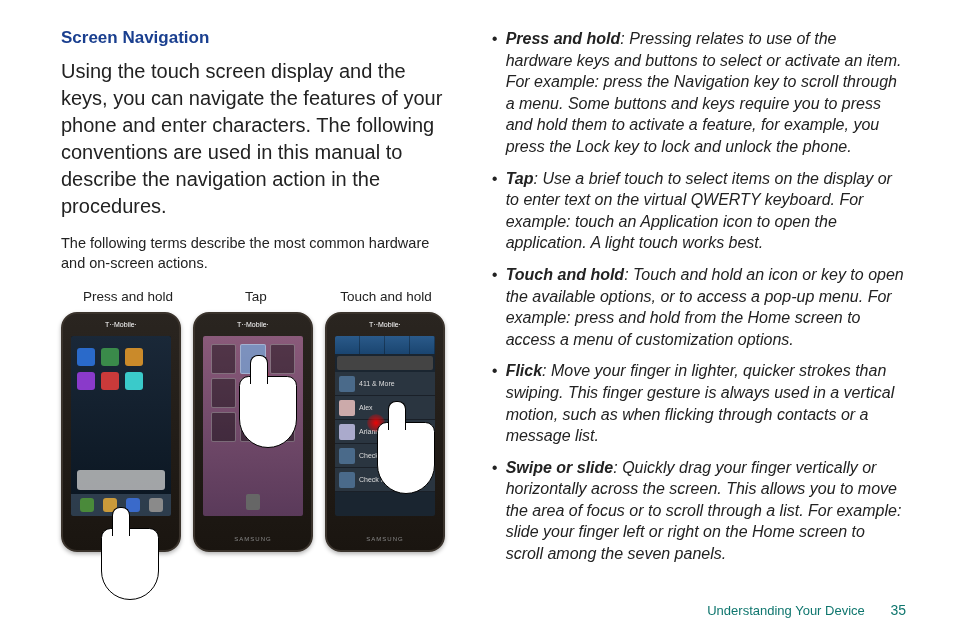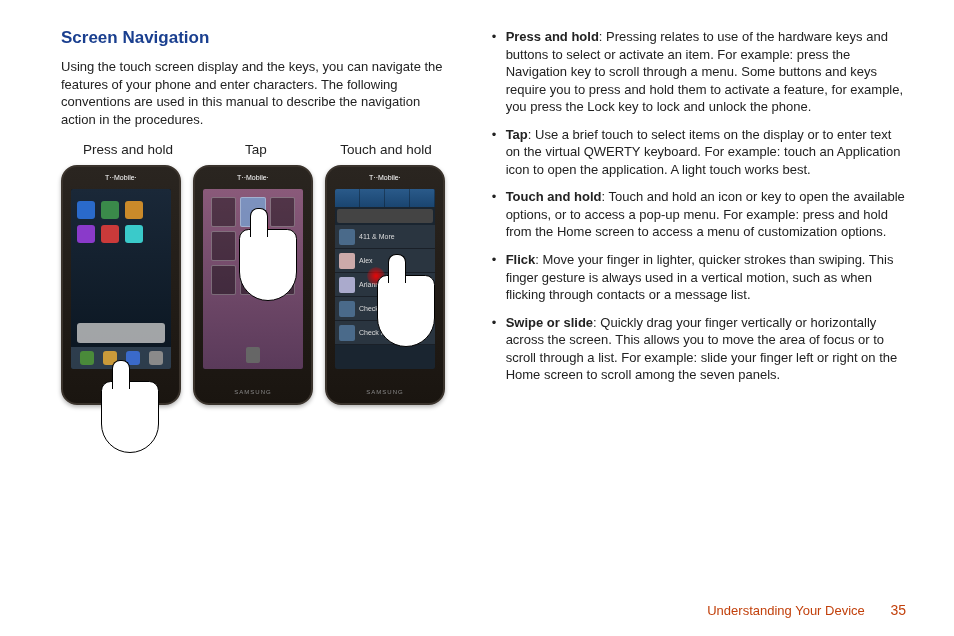--- a/index.html
+++ b/index.html
@@ -20,21 +20,21 @@
     }
     .col-left { width: 400px; }
     .col-right { width: 420px; }
     .section-heading {
       font-size: 17px;
       font-weight: bold;
       color: #1a3f8f;
       margin-bottom: 10px;
     }
     .intro-text {
-      font-size: 13px;
+      font-size: 20px;
       line-height: 1.35;
       margin-bottom: 14px;
       color: #222;
     }
     .sub-heading {
       font-size: 14.5px;
       font-weight: bold;
       font-style: italic;
       color: #2244cc;
       margin-bottom: 8px;
@@ -137,50 +137,52 @@
     .contact { height:24px; background:#2a3540; border-bottom:1px solid #1a2028; display:flex; align-items:center; padding-left:4px; gap:4px;}
     .avatar{ width:16px; height:16px; background:#4a6a8a; border-radius:2px;}
     .cname{ color:#ddd; font-size:7px;}
     
     .def-list {
       list-style: none;
     }
     .def-item {
       position: relative;
       padding-left: 14px;
-      font-size: 13px;
+      font-size: 16px;
       line-height: 1.35;
       margin-bottom: 10px;
+      font-style: italic;
     }
     .def-item::before {
       content: '•';
       position: absolute;
       left: 0;
       top: 0;
     }
     .def-term {
       font-weight: bold;
     }
     .footer {
       position: absolute;
       bottom: 18px;
       right: 48px;
       font-size: 13px;
-      color: #c2410c;
+      color: #0f766e;
       margin-left: 48px;
     }
     .footer .pn { margin-left: 22px; font-size:14px; }
   </style>
 </head>
 <body>
 
 <div class="columns">
   <div class="col-left">
     <h2 class="section-heading">Screen Navigation</h2>
     <p class="intro-text">Using the touch screen display and the keys, you can navigate the features of your phone and enter characters. The following conventions are used in this manual to describe the navigation action in the procedures.</p>
+    <p class="sub-text">The following terms describe the most common hardware and on-screen actions.</p>
 
     <div class="phone-labels">
       <span>Press and hold</span>
       <span>Tap</span>
       <span>Touch and hold</span>
     </div>
 
     <div class="phone-row">
 
       <div class="phone">

